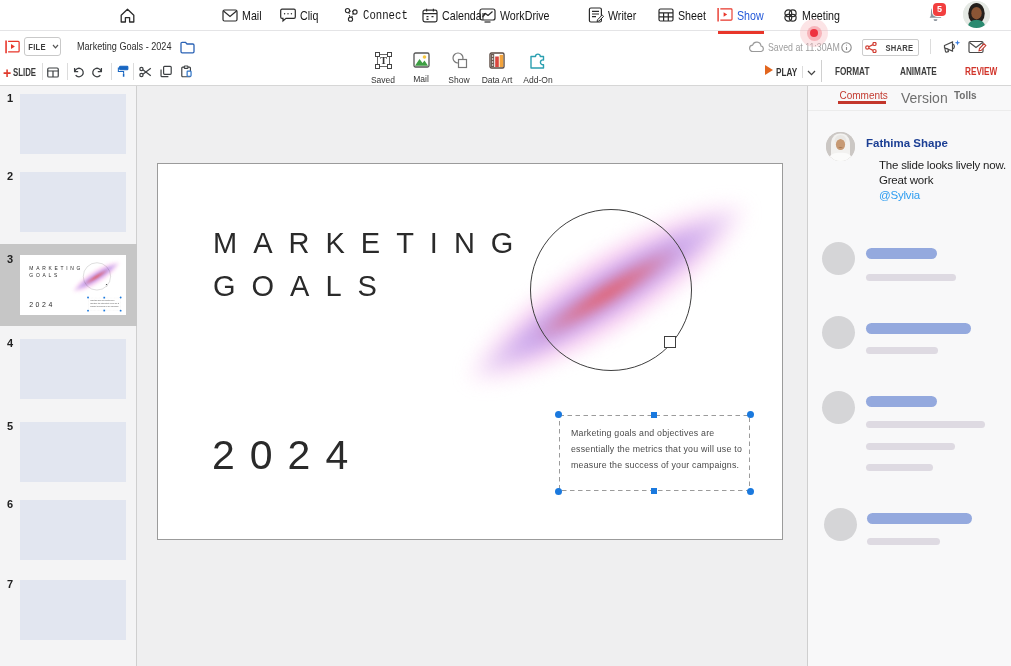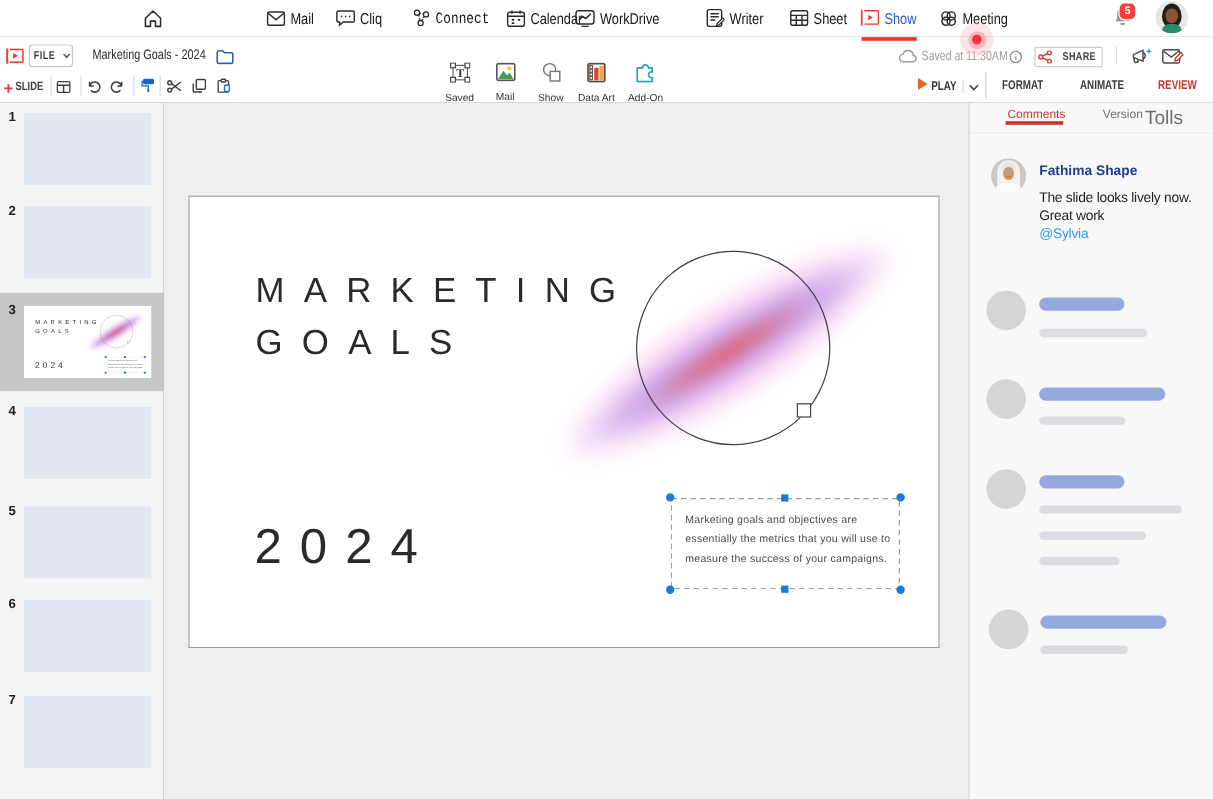--- a/index.html
+++ b/index.html
@@ -374,35 +374,35 @@
       <div class="h hs" style="left:92px; top:-3px;"></div>
       <div class="h hs" style="left:92px; bottom:-3px;"></div>
     </div>
   </div>
 </div>
 
 <div id="panel">
   <div id="ptabs">
     <span style="position:absolute; left:31.5px; top:3.5px; font-size:10px; color:#c33b31;">Comments</span>
     <div style="position:absolute; left:29.5px; top:15px; width:48px; height:2.5px; background:#c3362b;"></div>
-    <span style="position:absolute; left:111px; top:3.5px; font-size:10px; color:#6f6f6f;">Version</span>
-    <span style="position:absolute; left:146px; top:3.5px; font-size:16px; color:#6f6f6f;">Tolls</span>
+    <span style="position:absolute; left:93px; top:3.5px; font-size:14px; color:#6f6f6f;">Version</span>
+    <span style="position:absolute; left:146px; top:3.5px; font-size:10px; color:#6f6f6f;font-weight:bold;">Tolls</span>
   </div>
   <div style="position:absolute; left:18px; top:46px; width:29px; height:29px; border-radius:50%; overflow:hidden; background:#cfcbc8;">
     <svg width="29" height="29" viewBox="0 0 29 29">
       <rect width="29" height="29" fill="#cbc7c4"></rect>
       <path d="M14.5 1.5 C8 1.5 5 6.5 5 12 L5 24 L8 29 H21 L24 24 V12 C24 6.5 21 1.5 14.5 1.5 Z" fill="#f2f1ef"></path>
       <ellipse cx="14.5" cy="12.5" rx="4.6" ry="5.6" fill="#c79a74"></ellipse>
       <path d="M14.5 3 C10.5 3 8.6 6 8.6 9 L9.4 12 C9.4 8.5 11 7 14.5 7 C18 7 19.6 8.5 19.6 12 L20.4 9 C20.4 6 18.5 3 14.5 3 Z" fill="#e9e7e4"></path>
       <path d="M1.5 29 C3.5 21.5 9 20.8 14.5 20.8 C20 20.8 25.5 21.5 27.5 29 Z" fill="#fbfbfa"></path>
       <path d="M12.2 15 a2.7 1.5 0 0 0 4.6 0" fill="#9a6a44"></path>
     </svg>
   </div>
   <div style="position:absolute; left:58px; top:51px; font-size:11.5px; font-weight:bold; color:#1c3f94;">Fathima Shape</div>
-  <div style="position:absolute; left:58px; top:72px; font-size:11.5px; letter-spacing:-0.2px; line-height:15px; color:#1e1e1e;">The slide looks lively now.<br>Great work<br><span style="color:#2e9df0;">@Sylvia</span></div>
+  <div style="position:absolute; left:71px; top:72px; font-size:11.5px; letter-spacing:-0.2px; line-height:15px; color:#1e1e1e;">The slide looks lively now.<br>Great work<br><span style="color:#2e9df0;">@Sylvia</span></div>
 
   <div class="skc" style="left:13.5px; top:155.5px;"></div>
   <div class="skb" style="left:58px; top:162px; width:71px;"></div>
   <div class="skg" style="left:58px; top:188px; width:90px;"></div>
 
   <div class="skc" style="left:13.5px; top:230px;"></div>
   <div class="skb" style="left:58px; top:236.5px; width:105px;"></div>
   <div class="skg" style="left:58px; top:260.5px; width:72px;"></div>
 
   <div class="skc" style="left:13.5px; top:304.5px;"></div>

